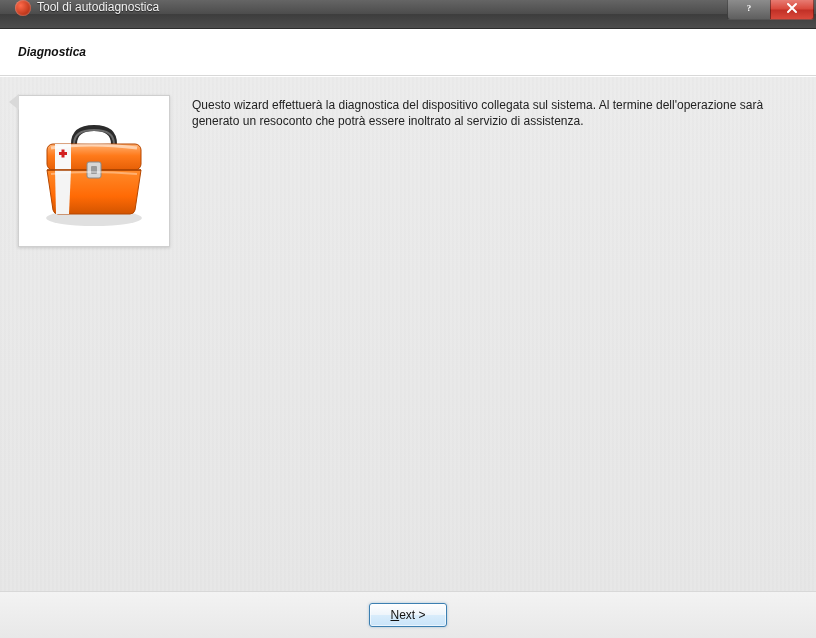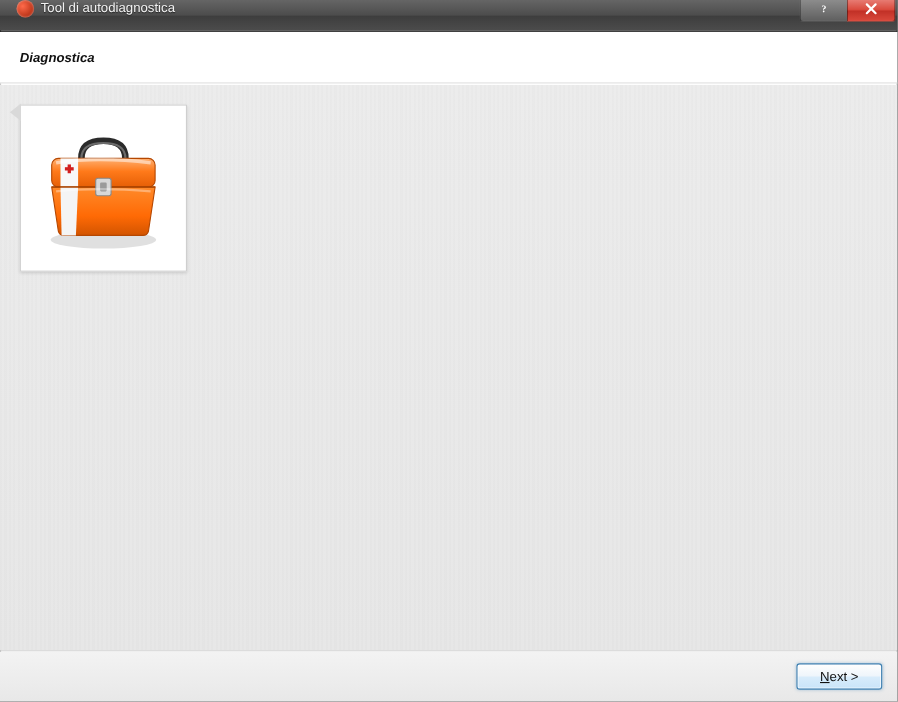--- a/index.html
+++ b/index.html
@@ -133,21 +133,21 @@
     padding-top: 2px;
   }
 
   
   .footer {
     height: 46px;
     border-top: 1px solid #d8d8d8;
     background: linear-gradient(to bottom, #f3f3f3, #e8e8e8);
     display: flex;
     align-items: center;
-    justify-content: flex-end;
+    justify-content: center;
     padding: 0 14px;
   }
   .next-btn {
     min-width: 78px;
     height: 24px;
     padding: 0 14px;
     font-size: 12px;
     font-family: inherit;
     color: #111;
     border: 1px solid #3c7fb1;
@@ -224,20 +224,21 @@
           <line x1="18" y1="60" x2="112" y2="60" stroke="#a84300" stroke-width="1.5"></line>
 
           <rect x="58" y="52" width="14" height="16" rx="2" fill="#d7d7d7" stroke="#888"></rect>
           <rect x="62" y="56" width="6" height="8" rx="1" fill="#9a9a9a"></rect>
 
           <path d="M22 38 Q60 32 108 38" fill="none" stroke="rgba(255,255,255,0.5)" stroke-width="3"></path>
           <path d="M22 64 Q60 60 108 64" fill="none" stroke="rgba(255,255,255,0.35)" stroke-width="2"></path>
         </svg>
       </span>
     </div>
+    <div class="desc-text">Questo wizard effettuerà la diagnostica del dispositivo collegata sul sistema. Al termine dell'operazione sarà generato un resoconto che potrà essere inoltrato al servizio di assistenza.</div>
   </div>
 
   <div class="footer">
     <button class="next-btn">
       <span class="ul">N</span><span>ext &gt;</span>
     </button>
   </div>
 
 </div>
 

